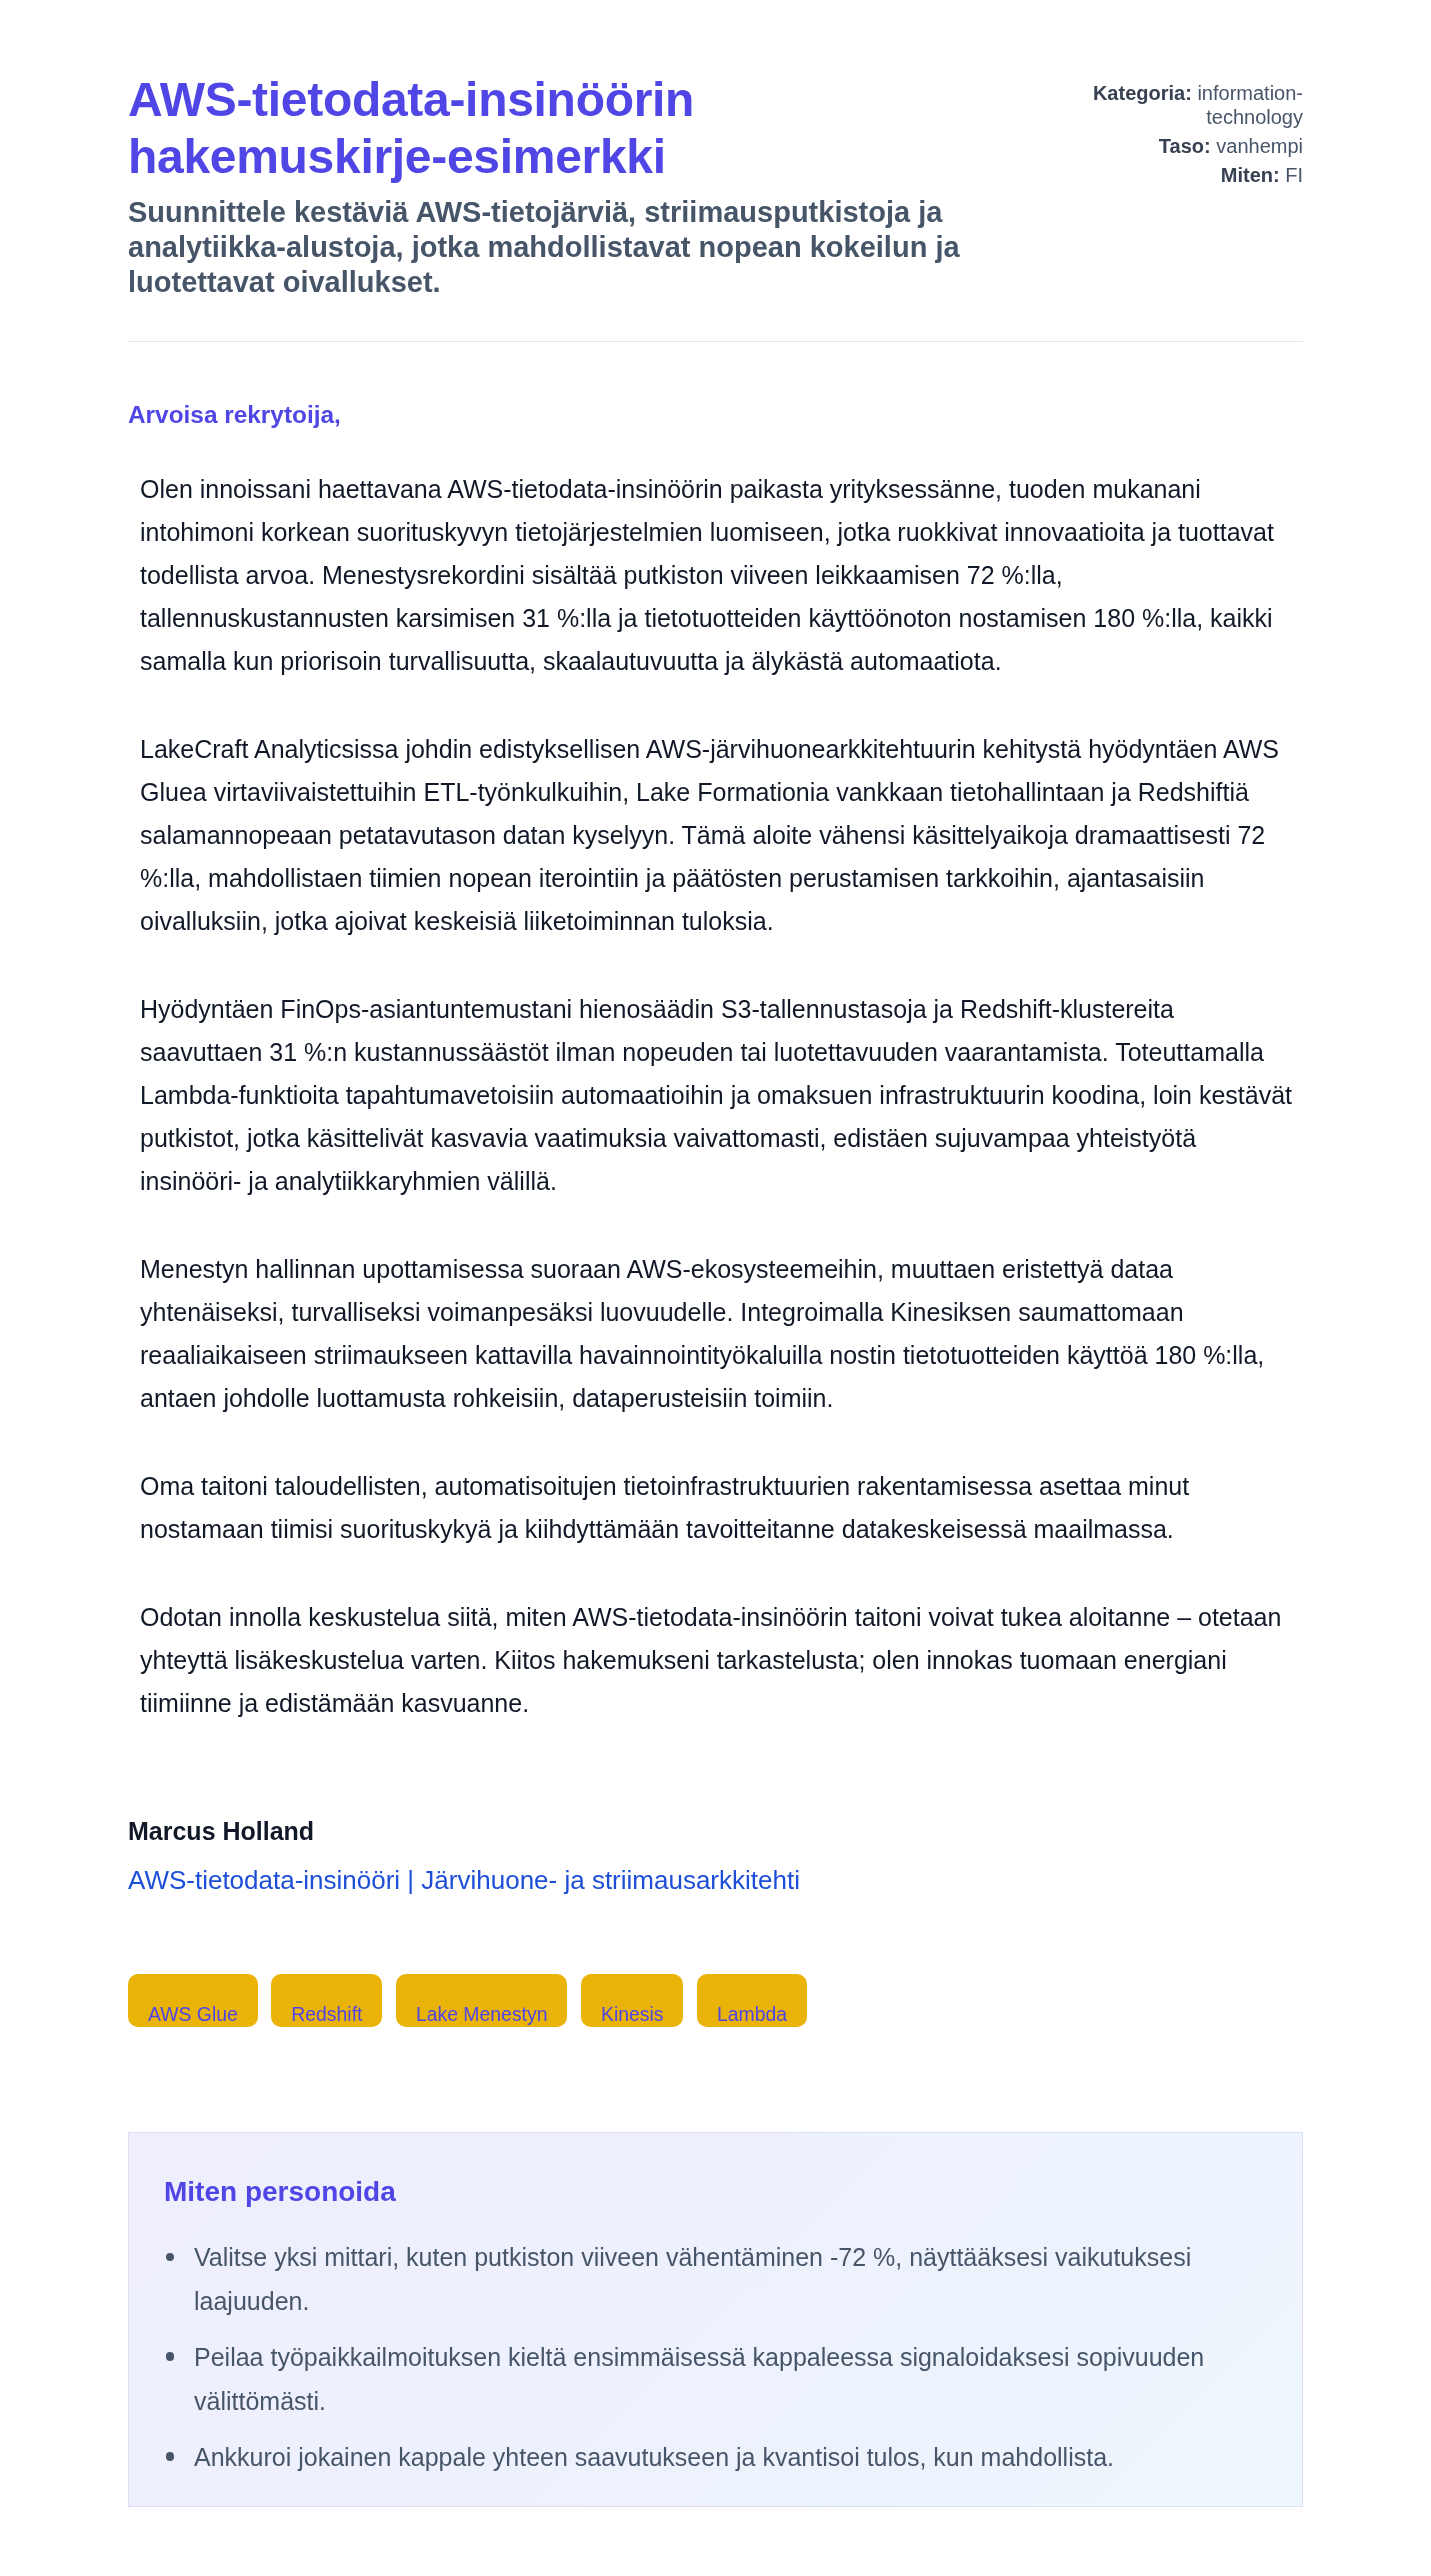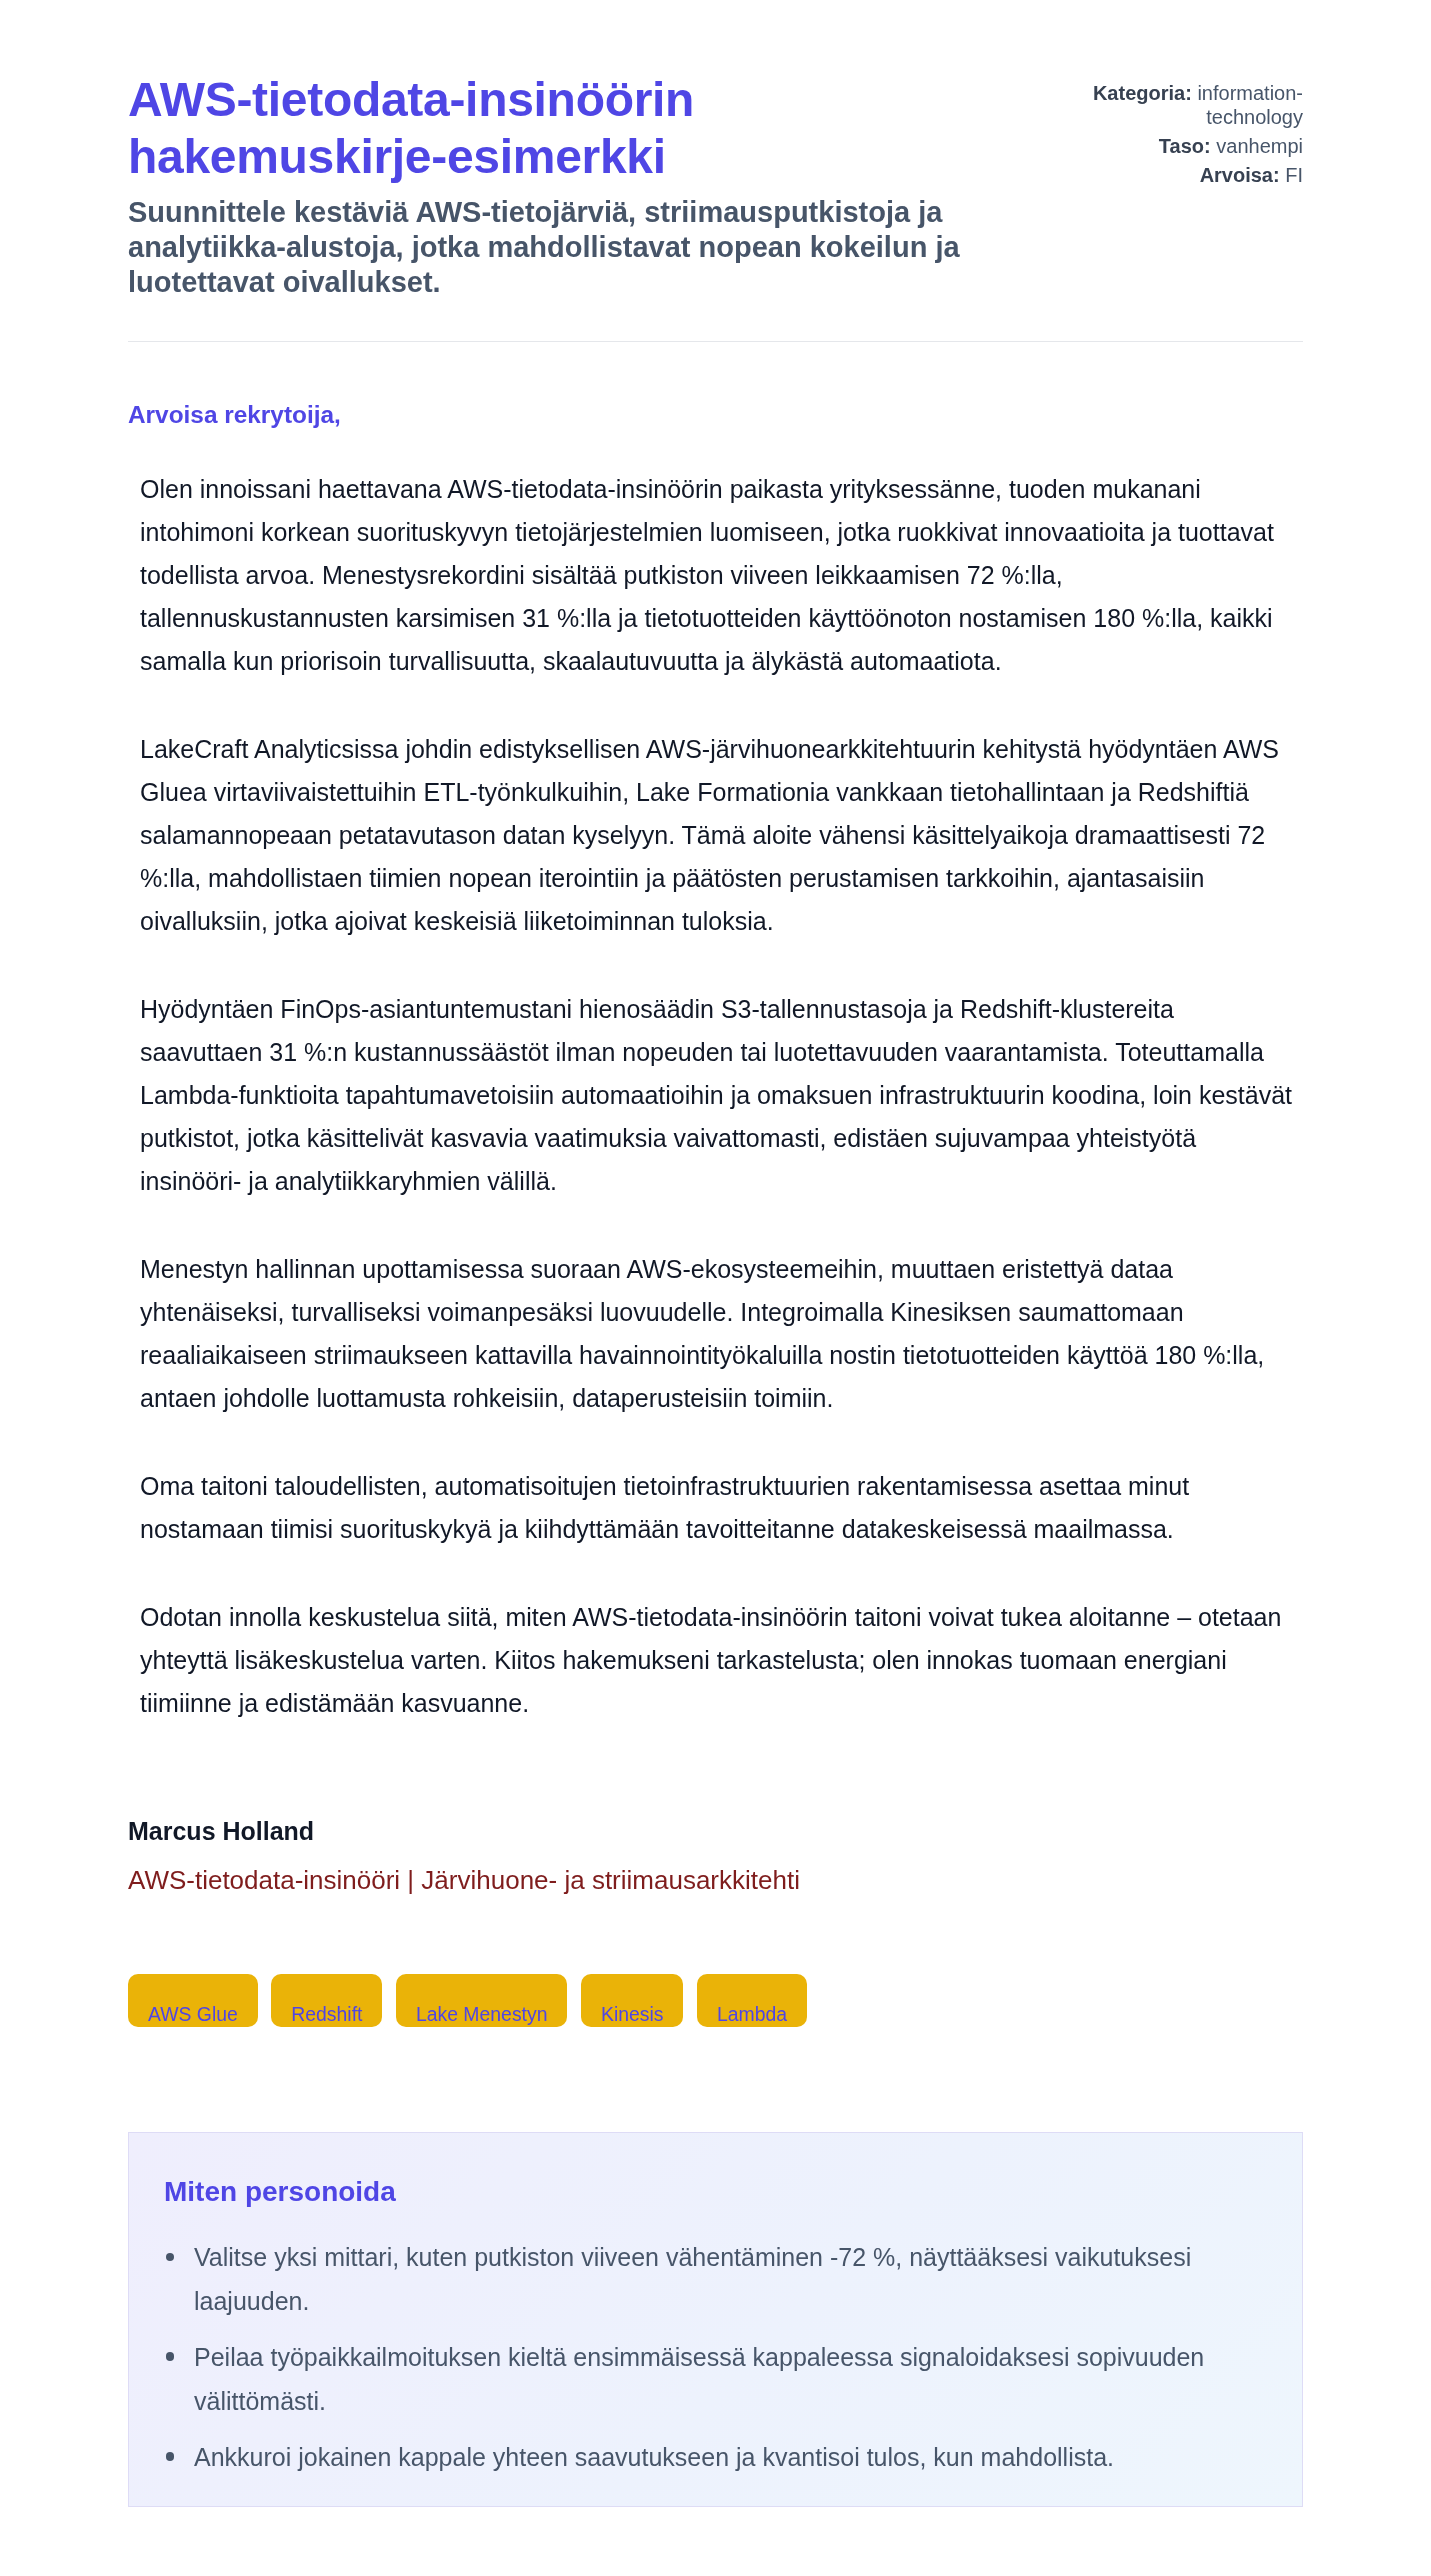--- a/index.html
+++ b/index.html
@@ -84,21 +84,21 @@
     }
     .sig-name {
       font-size: 25px;
       font-weight: 700;
       color: #111827;
       line-height: 34px;
     }
     .sig-title {
       margin-top: 15px;
       font-size: 26px;
-      color: #7f1d1d;
+      color: #1d4ed8;
       line-height: 34px;
     }
     .tags {
       position: absolute;
       top: 1974px;
       left: 0;
       display: flex;
       gap: 13.5px;
     }
     .tag {
@@ -161,21 +161,21 @@
     <div class="meta">
       <div class="row">
         <span class="label">Kategoria:</span>
         <span>information-technology</span>
       </div>
       <div class="row">
         <span class="label">Taso:</span>
         <span>vanhempi</span>
       </div>
       <div class="row">
-        <span class="label">Arvoisa:</span>
+        <span class="label">Miten:</span>
         <span>FI</span>
       </div>
     </div>
   </header>
 
   <div class="greeting">Arvoisa rekrytoija,</div>
 
   <div class="body">
     <p>Olen innoissani haettavana AWS-tietodata-insinöörin paikasta yrityksessänne, tuoden mukanani intohimoni korkean suorituskyvyn tietojärjestelmien luomiseen, jotka ruokkivat innovaatioita ja tuottavat todellista arvoa. Menestysrekordini sisältää putkiston viiveen leikkaamisen 72 %:lla, tallennuskustannusten karsimisen 31 %:lla ja tietotuotteiden käyttöönoton nostamisen 180 %:lla, kaikki samalla kun priorisoin turvallisuutta, skaalautuvuutta ja älykästä automaatiota.</p>
     <p>LakeCraft Analyticsissa johdin edistyksellisen AWS-järvihuonearkkitehtuurin kehitystä hyödyntäen AWS Gluea virtaviivaistettuihin ETL-työnkulkuihin, Lake Formationia vankkaan tietohallintaan ja Redshiftiä salamannopeaan petatavutason datan kyselyyn. Tämä aloite vähensi käsittelyaikoja dramaattisesti 72 %:lla, mahdollistaen tiimien nopean iterointiin ja päätösten perustamisen tarkkoihin, ajantasaisiin oivalluksiin, jotka ajoivat keskeisiä liiketoiminnan tuloksia.</p>

